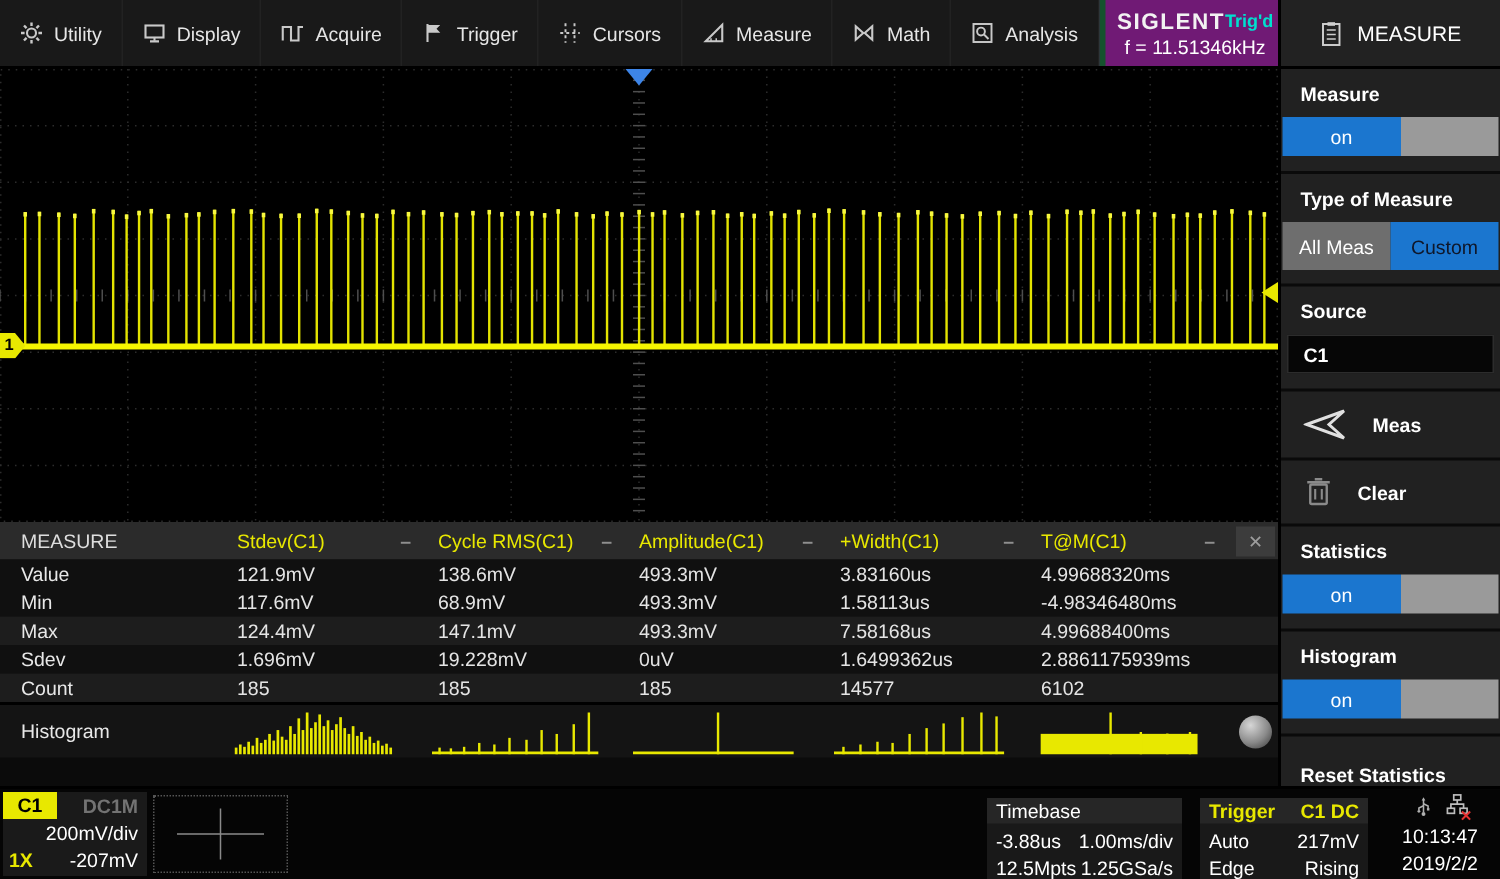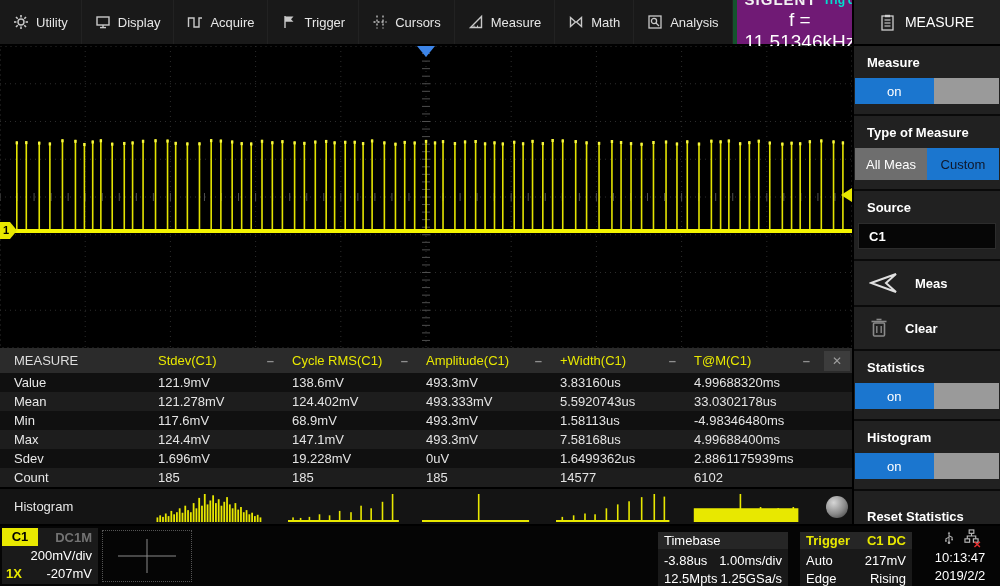--- a/index.html
+++ b/index.html
@@ -8,21 +8,21 @@
 
   
   .topbar{display:flex;height:46px;background:#191919;border-bottom:2px solid #000}
   .menubar{width:852px;display:flex;align-items:center}
   .menu-item{display:flex;align-items:center;gap:7px;height:100%;padding:0 13px;font-size:13px;color:#e6e6e6;border-right:1px solid #222;cursor:default}
   .menu-item svg{flex:none}
   .brand{margin-left:auto;width:147px;height:100%;background:#701a75;display:flex;flex-direction:column;justify-content:center;padding:2px 8px;border-left:4px solid #14532d}
   .brand-top{display:flex;justify-content:space-between;align-items:center}
   .siglent{font-weight:bold;font-size:15px;letter-spacing:1px;color:#f2f2f2}
   .trigd{color:#00e0cf;font-size:12px;font-weight:bold}
-  .freq{color:#fff;font-size:19px;text-align:center;margin-top:1px}
+  .freq{color:#fff;font-size:13px;text-align:center;margin-top:1px}
   .panel-header{width:148px;background:#222;border-left:2px solid #000;display:flex;align-items:center;justify-content:center;gap:10px;font-size:14px;color:#fff}
 
   
   .main{display:flex;height:478px}
   .scope{width:852px}
 
   .wave{position:relative;width:852px;height:302px;background:#000}
   .trig-pos{position:absolute;left:417px;top:0;width:0;height:0;border-left:9px solid transparent;border-right:9px solid transparent;border-top:11px solid #3d85e8}
   .trig-level{position:absolute;right:0;top:142px;width:0;height:0;border-top:7px solid transparent;border-bottom:7px solid transparent;border-right:11px solid #e8e800}
   .ch1-marker{position:absolute;left:0;top:176px;width:17px;height:17px;background:#e8e800;clip-path:polygon(0 0,10px 0,100% 50%,10px 100%,0 100%);color:#000;font-size:11px;font-weight:bold;line-height:17px;text-align:left;padding-left:3px}
@@ -486,28 +486,20 @@
           </div>
         <div id="mt-rows">
             <div class="mt-row odd">
               <div class="mt-c mt-label">Value</div>
               <div class="mt-c mt-val">121.9mV</div>
               <div class="mt-c mt-val">138.6mV</div>
               <div class="mt-c mt-val">493.3mV</div>
               <div class="mt-c mt-val">3.83160us</div>
               <div class="mt-c mt-val">4.99688320ms</div>
             </div>
-            <div class="mt-row even">
-              <div class="mt-c mt-label">Mean</div>
-              <div class="mt-c mt-val">121.278mV</div>
-              <div class="mt-c mt-val">124.402mV</div>
-              <div class="mt-c mt-val">493.333mV</div>
-              <div class="mt-c mt-val">5.5920743us</div>
-              <div class="mt-c mt-val">33.0302178us</div>
-            </div>
             <div class="mt-row odd">
               <div class="mt-c mt-label">Min</div>
               <div class="mt-c mt-val">117.6mV</div>
               <div class="mt-c mt-val">68.9mV</div>
               <div class="mt-c mt-val">493.3mV</div>
               <div class="mt-c mt-val">1.58113us</div>
               <div class="mt-c mt-val">-4.98346480ms</div>
             </div>
             <div class="mt-row even">
               <div class="mt-c mt-label">Max</div>

